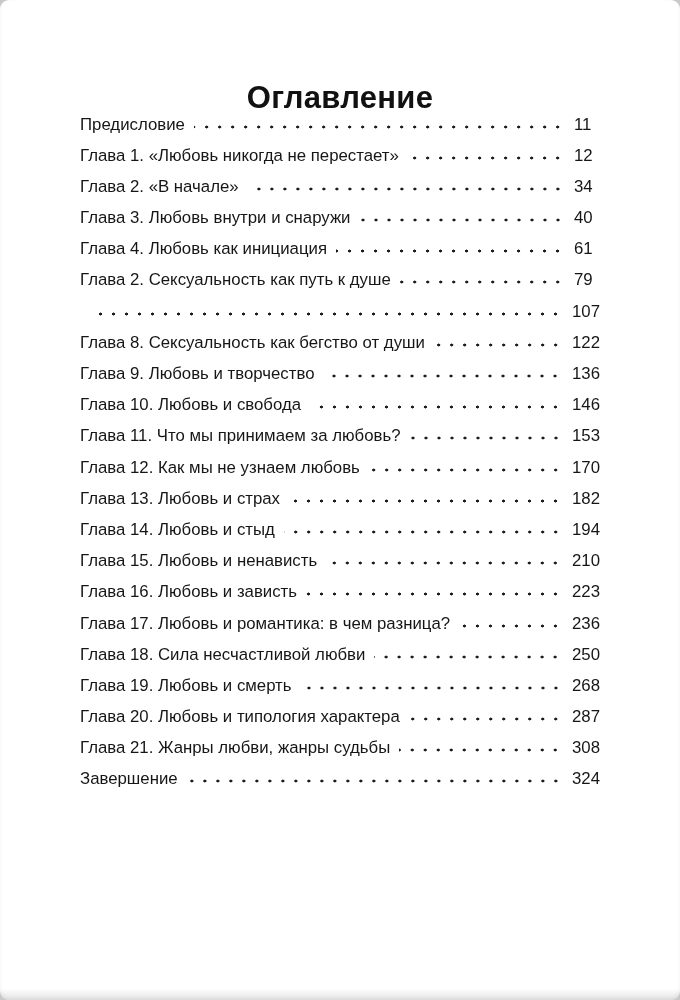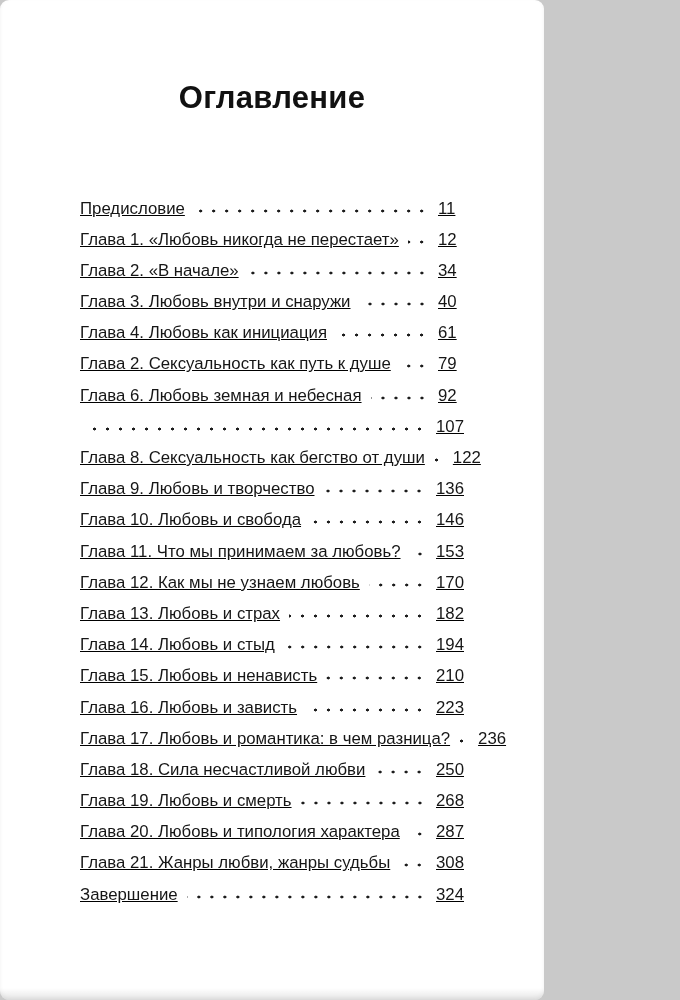--- a/index.html
+++ b/index.html
@@ -5,21 +5,21 @@
   html, body {
     margin: 0;
     padding: 0;
     width: 680px;
     height: 1000px;
     background: #c9c9c9;
     font-family: "Liberation Sans", sans-serif;
   }
   .page {
     position: relative;
-    width: 544px;
+    width: 680px;
     height: 1000px;
     background: #ffffff;
     border-radius: 9px;
     box-sizing: border-box;
     overflow: hidden;
     box-shadow: inset 0 -2px 4px rgba(0,0,0,0.06);
   }
   .page::after {
     content: "";
     position: absolute;
@@ -37,22 +37,20 @@
     margin: 0;
     padding-top: 82px;
     text-align: center;
     font-size: 31px;
     line-height: 1.05;
     font-weight: 700;
     color: #111111;
     letter-spacing: 0.3px;
   }
   .toc-list {
-    margin-top: 84px;
-    text-decoration: underline;
   }
   .toc-row {
     display: flex;
     align-items: baseline;
     height: 31.2px;
     font-size: 16.8px;
     color: #161616;
     white-space: nowrap;
   }
   .toc-label {
@@ -103,25 +101,20 @@
         </div>
         <div class="toc-row">
           <span class="toc-label">Глава 4. Любовь как инициация</span>
           <span class="leader"></span>
           <span class="toc-page">61</span>
         </div>
         <div class="toc-row">
           <span class="toc-label">Глава 2. Сексуальность как путь к душе</span>
           <span class="leader"></span>
           <span class="toc-page">79</span>
-        </div>
-        <div class="toc-row">
-          <span class="toc-label">Глава 6. Любовь земная и небесная</span>
-          <span class="leader"></span>
-          <span class="toc-page">92</span>
         </div>
         <div class="toc-row">
           <span class="leader"></span>
           <span class="toc-page">107</span>
         </div>
         <div class="toc-row">
           <span class="toc-label">Глава 8. Сексуальность как бегство от души</span>
           <span class="leader"></span>
           <span class="toc-page">122</span>
         </div>

